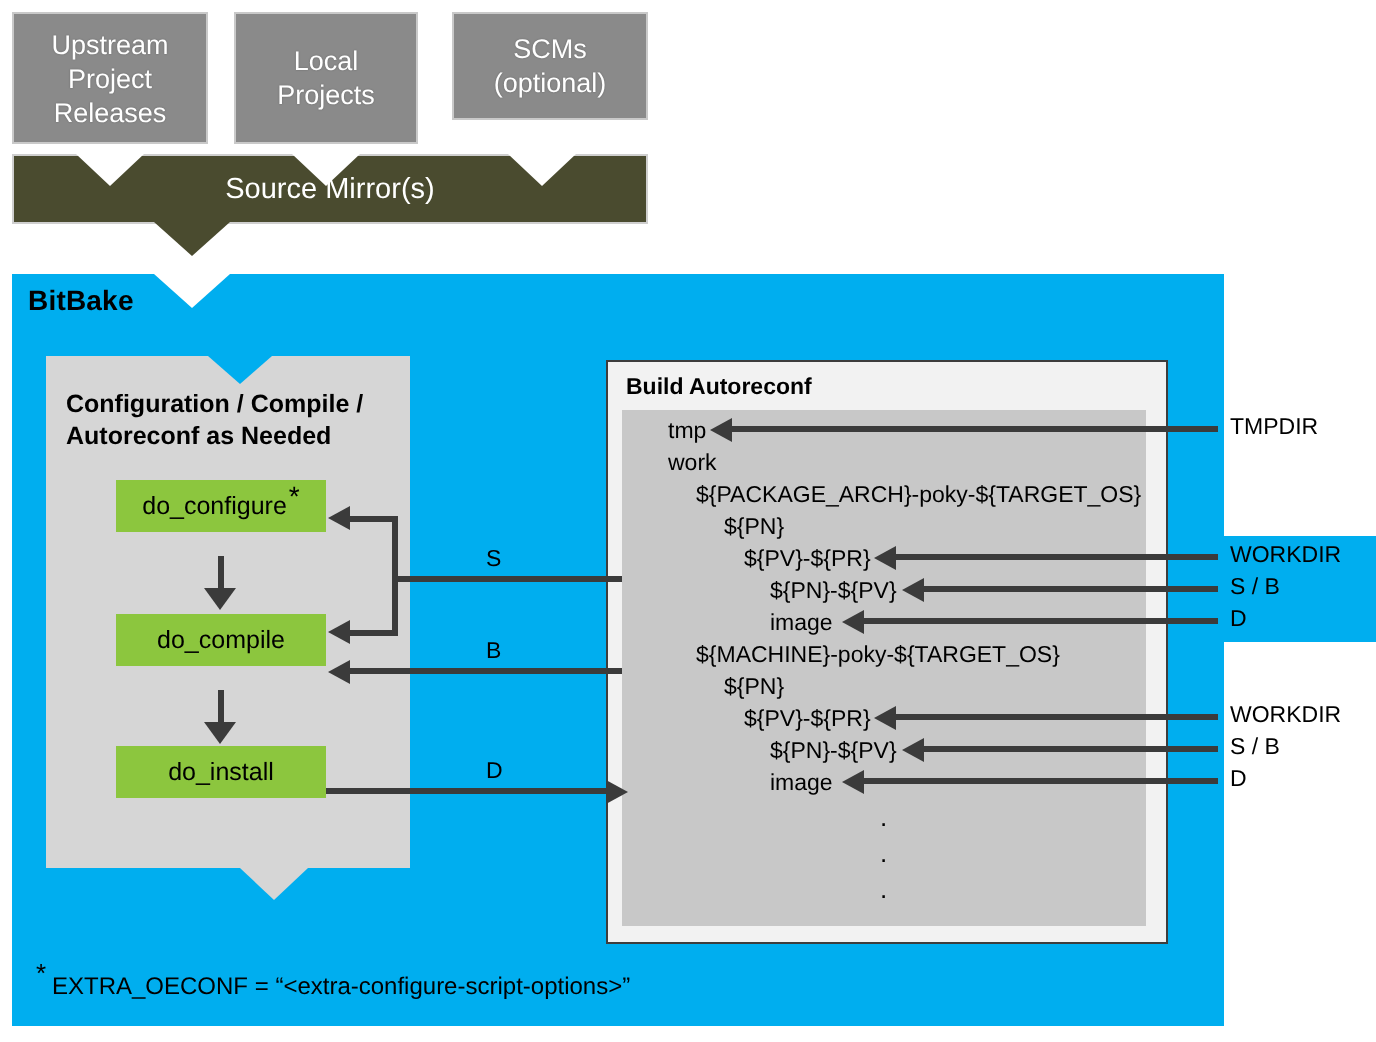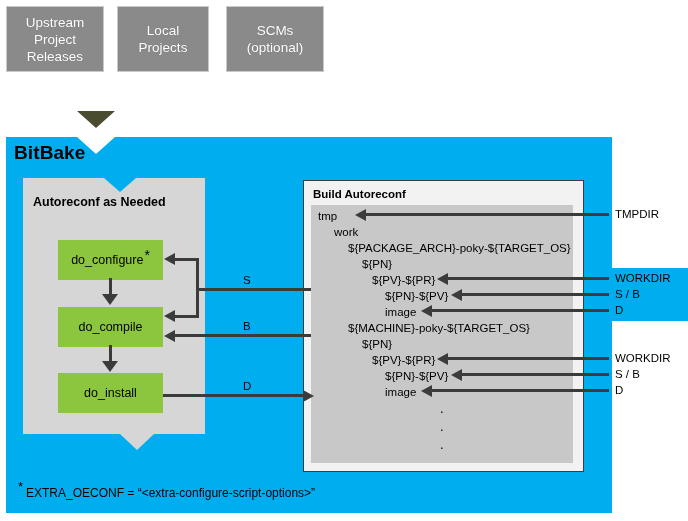--- a/index.html
+++ b/index.html
@@ -84,21 +84,21 @@
     left: 612px;
     top: 268px;
     width: 76px;
     height: 53px;
     background: #00aeef;
   }
   .bitbake-title {
     position: absolute;
     left: 14px;
     top: 142px;
-    font-size: 19px;
+    font-size: 14px;
     font-weight: bold;
     color: #000000;
     letter-spacing: .1px;
   }
   
   .bitbake-notch {
     position: absolute;
     left: 77px;
     top: 137px;
     width: 0; height: 0;
@@ -146,21 +146,21 @@
     font-weight: bold;
     color: #000000;
     line-height: 16px;
   }
 
   
   .task {
     position: absolute;
     left: 58px;
     width: 105px;
-    height: 40px;
+    height: 26px;
     background: #8cc63e;
     display: flex;
     align-items: center;
     justify-content: center;
     font-size: 12.5px;
     color: #000000;
   }
   .task .star {
     font-size: 14px;
     vertical-align: super;
@@ -288,41 +288,45 @@
   </div>
 
   <div class="src-box" style="left:6px; top:6px; width:98px; height:66px;">
     <div>
       <span>Upstream</span>
       <span>Project</span>
       <span>Releases</span>
     </div>
   </div>
 
-  <div class="src-box" style="left:226px; top:6px; width:98px; height:66px;">
+  <div class="src-box" style="left:226px; top:6px; width:98px; height:54px;">
     <div>
       <span>SCMs</span>
       <span>(optional)</span>
     </div>
   </div>
 
+  <div class="mirror-bar">
+    <span>Source Mirror(s)</span>
+  </div>
   <div class="notch-down" style="left:38px; top:77px;"></div>
   <div class="notch-down" style="left:146px; top:77px;"></div>
   <div class="notch-down" style="left:254px; top:77px;"></div>
   <div class="mirror-point"></div>
 
   <div class="bitbake"></div>
   <div class="bitbake-wing"></div>
   <div class="bitbake-notch"></div>
   <div class="bitbake-title">BitBake</div>
 
   <div class="cfg-panel"></div>
   <div class="cfg-notch"></div>
   <div class="cfg-point"></div>
   <div class="cfg-title">
+    <div>Configuration / Compile /</div>
     <div>Autoreconf as Needed</div>
   </div>
 
   <div class="task" style="top:240px;">
     <span>do_configure</span>
       <span class="star">*</span>
   </div>
   <div class="task" style="top:373px;">
     <span>do_install</span>
   </div>
@@ -332,21 +336,21 @@
 
   <div class="vline" style="left:109px; top:278px; height:18px;"></div>
   <div class="arrow-down" style="left:102px; top:294px;"></div>
   <div class="vline" style="left:109px; top:345px; height:17px;"></div>
   <div class="arrow-down" style="left:102px; top:361px;"></div>
 
   <div class="build-panel"></div>
   <div class="build-title">Build Autoreconf</div>
   <div class="build-inner"></div>
 
-  <div class="dir-line" style="left:318px; top:210px;">tmp</div>
+  <div class="dir-line" style="left:334px; top:210px;">tmp</div>
   <div class="dir-line" style="left:334px; top:226px;">work</div>
   <div class="dir-line" style="left:348px; top:242px;">${PACKAGE_ARCH}-poky-${TARGET_OS}</div>
   <div class="dir-line" style="left:362px; top:258px;">${PN}</div>
   <div class="dir-line" style="left:372px; top:274px;">${PV}-${PR}</div>
   <div class="dir-line" style="left:385px; top:290px;">${PN}-${PV}</div>
   <div class="dir-line" style="left:385px; top:306px;">image</div>
   <div class="dir-line" style="left:348px; top:322px;">${MACHINE}-poky-${TARGET_OS}</div>
   <div class="dir-line" style="left:362px; top:338px;">${PN}</div>
   <div class="dir-line" style="left:372px; top:354px;">${PV}-${PR}</div>
   <div class="dir-line" style="left:385px; top:370px;">${PN}-${PV}</div>

